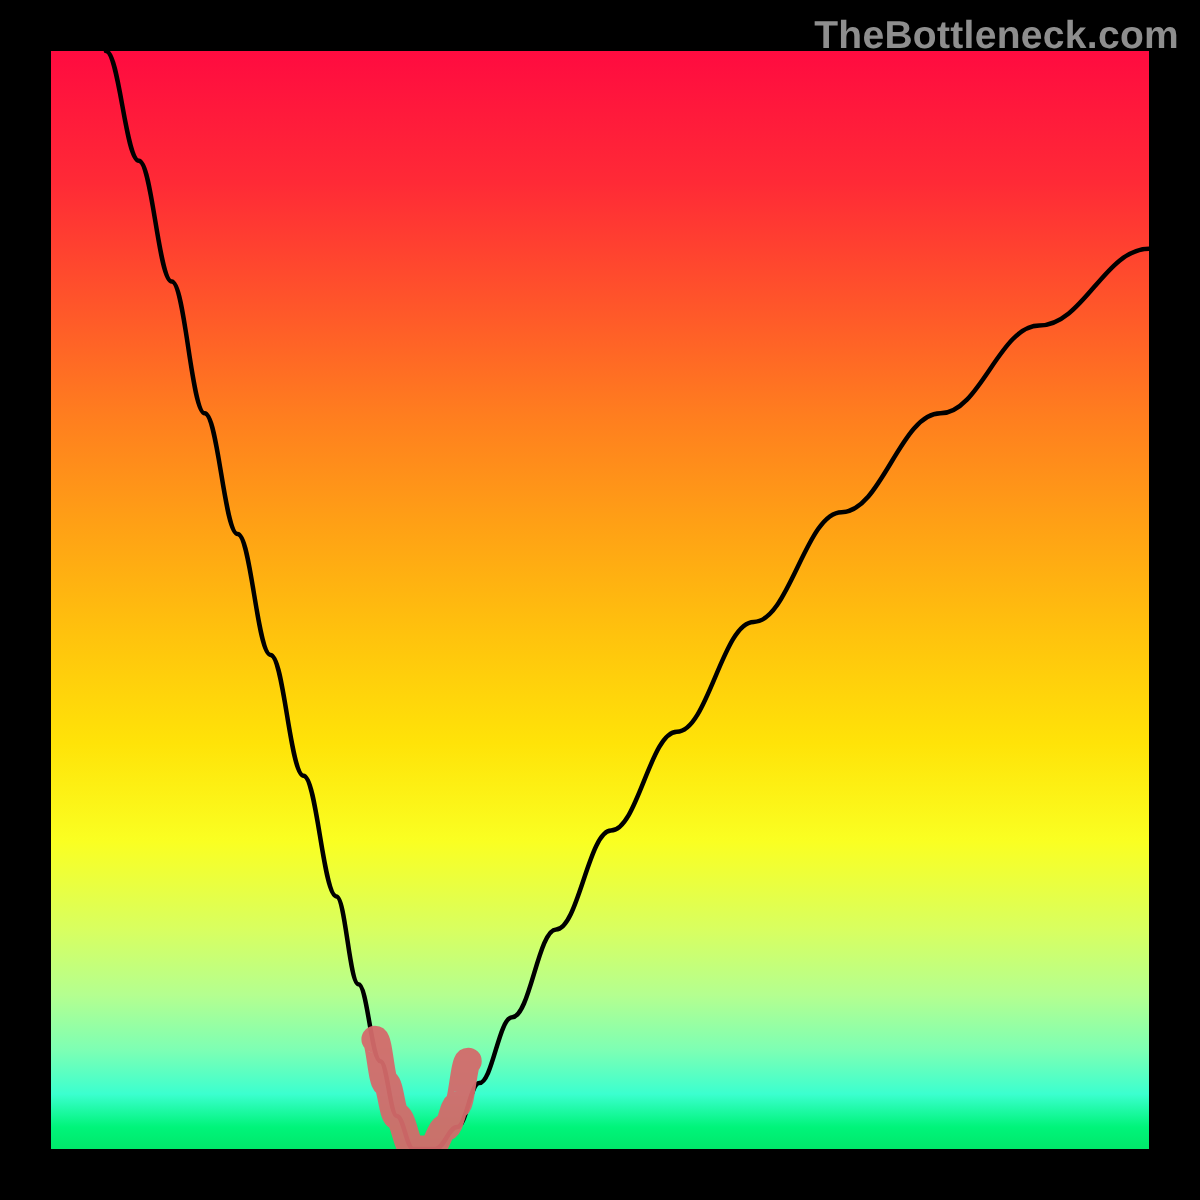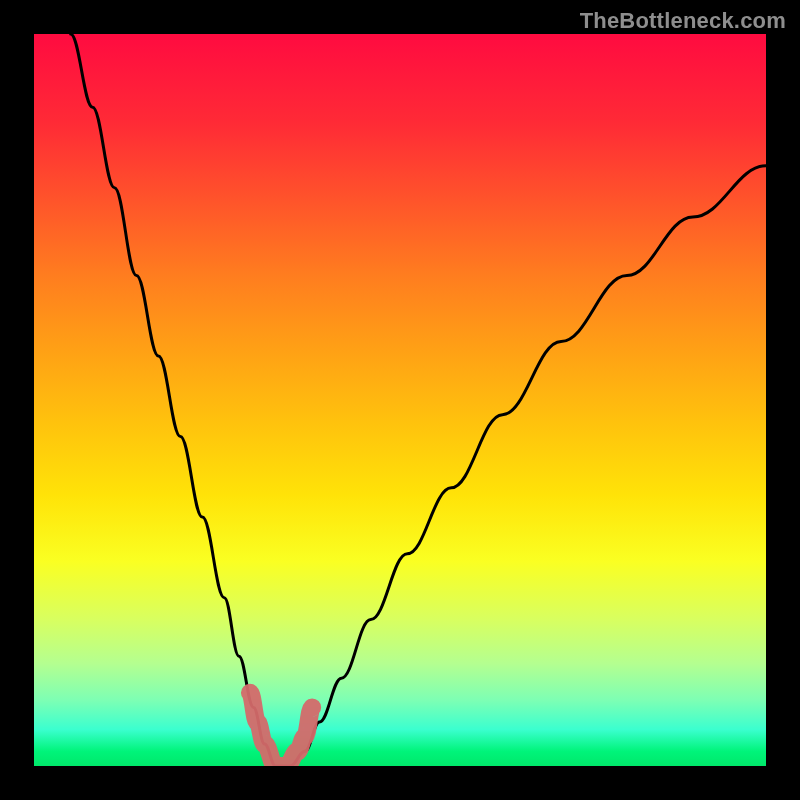--- a/index.html
+++ b/index.html
@@ -14,21 +14,21 @@
       #ffa015 43%,
       #ffc20d 53%,
       #ffe308 63%,
       #faff22 72%,
       #d8ff60 80%,
       #b4ff90 86%,
       #7dffb4 91%,
       #3bffcf 95%,
       #00f47a 98%,
       #00e86a 100%)}
-  .watermark{position:absolute;top:8px;right:14px;font-size:22px;font-weight:600;color:#8e8e8e;letter-spacing:.2px}
+  .watermark{position:absolute;top:8px;right:14px;font-size:26px;font-weight:600;color:#8e8e8e;letter-spacing:.2px}
   svg{position:absolute;left:0;top:0}
 </style>
 </head>
 <body>
 
 <div class="frame">
   <div class="plot">
     <div class="gradient"></div>
     <svg id="curve-svg" width="732" height="732" viewBox="0 0 732 732">
         <path d="M 36.6 0 C 45.384 0 49.776 73.19999999999993 58.56 73.19999999999993 C 67.344 73.19999999999993 71.736 153.72000000000003 80.52 153.72000000000003 C 89.304 153.72000000000003 93.696 241.55999999999995 102.48 241.55999999999995 C 111.26400000000001 241.55999999999995 115.656 322.08 124.44000000000001 322.08 C 133.22400000000002 322.08 137.616 402.59999999999997 146.4 402.59999999999997 C 155.184 402.59999999999997 159.57600000000002 483.12 168.36 483.12 C 177.144 483.12 181.536 563.64 190.32 563.64 C 196.176 563.64 199.104 622.2 204.96 622.2 C 210.816 622.2 213.744 673.44 219.6 673.44 C 223.992 673.44 226.18800000000002 710.04 230.58 710.04 C 234.972 710.04 237.168 732 241.56 732 C 247.416 732 250.344 732 256.2 732 C 262.056 732 264.984 717.36 270.84 717.36 C 276.69599999999997 717.36 279.624 688.08 285.48 688.08 C 294.264 688.08 298.656 644.16 307.44 644.16 C 319.152 644.16 325.00800000000004 585.6 336.72 585.6 C 351.36 585.6 358.68 519.72 373.32 519.72 C 390.888 519.72 399.67199999999997 453.84 417.23999999999995 453.84 C 437.736 453.84 447.984 380.64 468.48 380.64 C 491.904 380.64 503.616 307.44000000000005 527.04 307.44000000000005 C 553.392 307.44000000000005 566.568 241.55999999999995 592.9200000000001 241.55999999999995 C 619.272 241.55999999999995 632.4480000000001 183 658.8000000000001 183 C 688.08 183 702.72 131.76 732 131.76" fill="none" stroke="#000000" stroke-width="3" stroke-linecap="round"></path>

